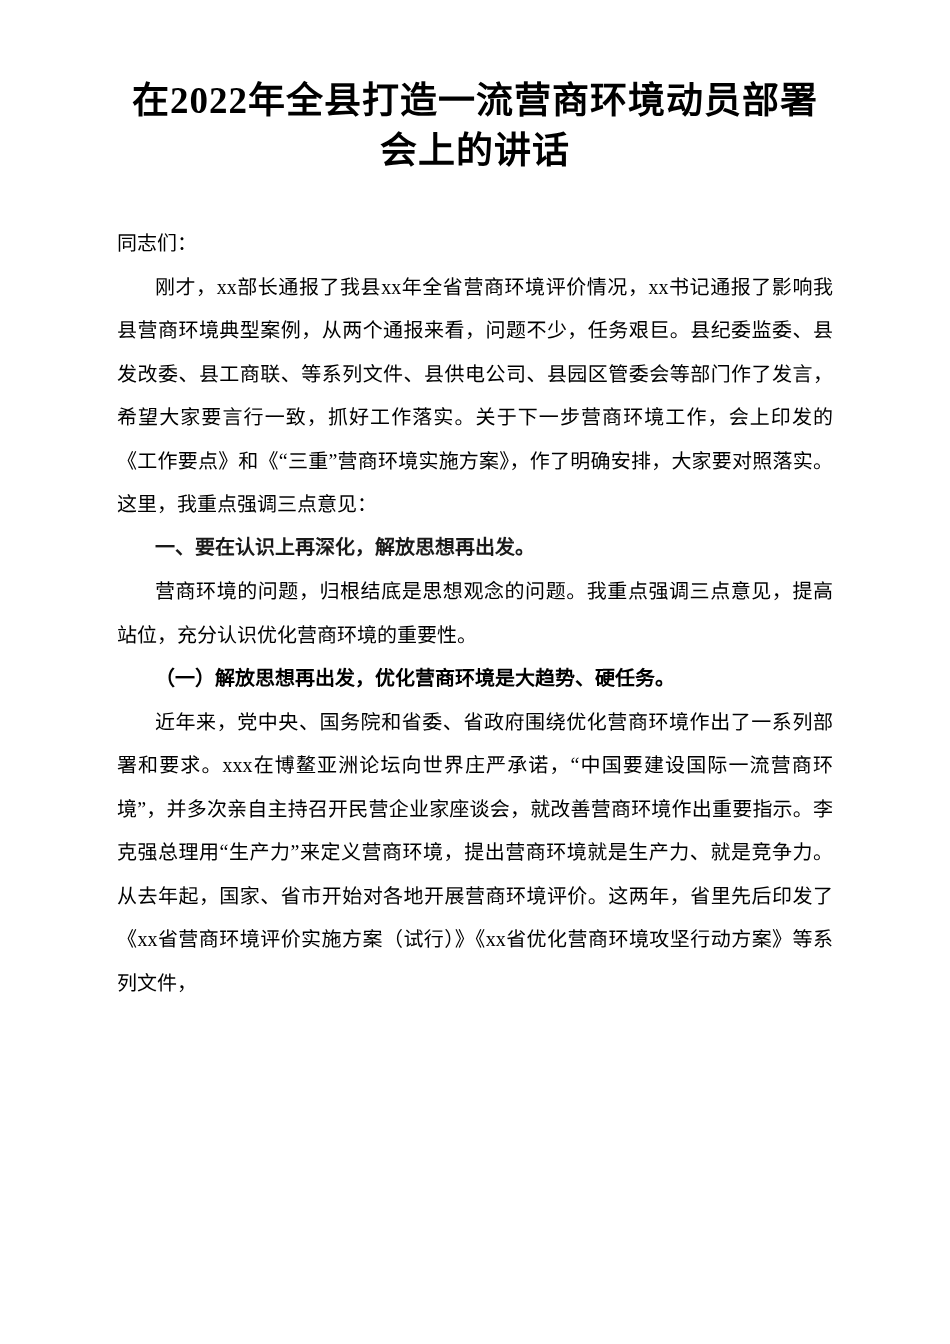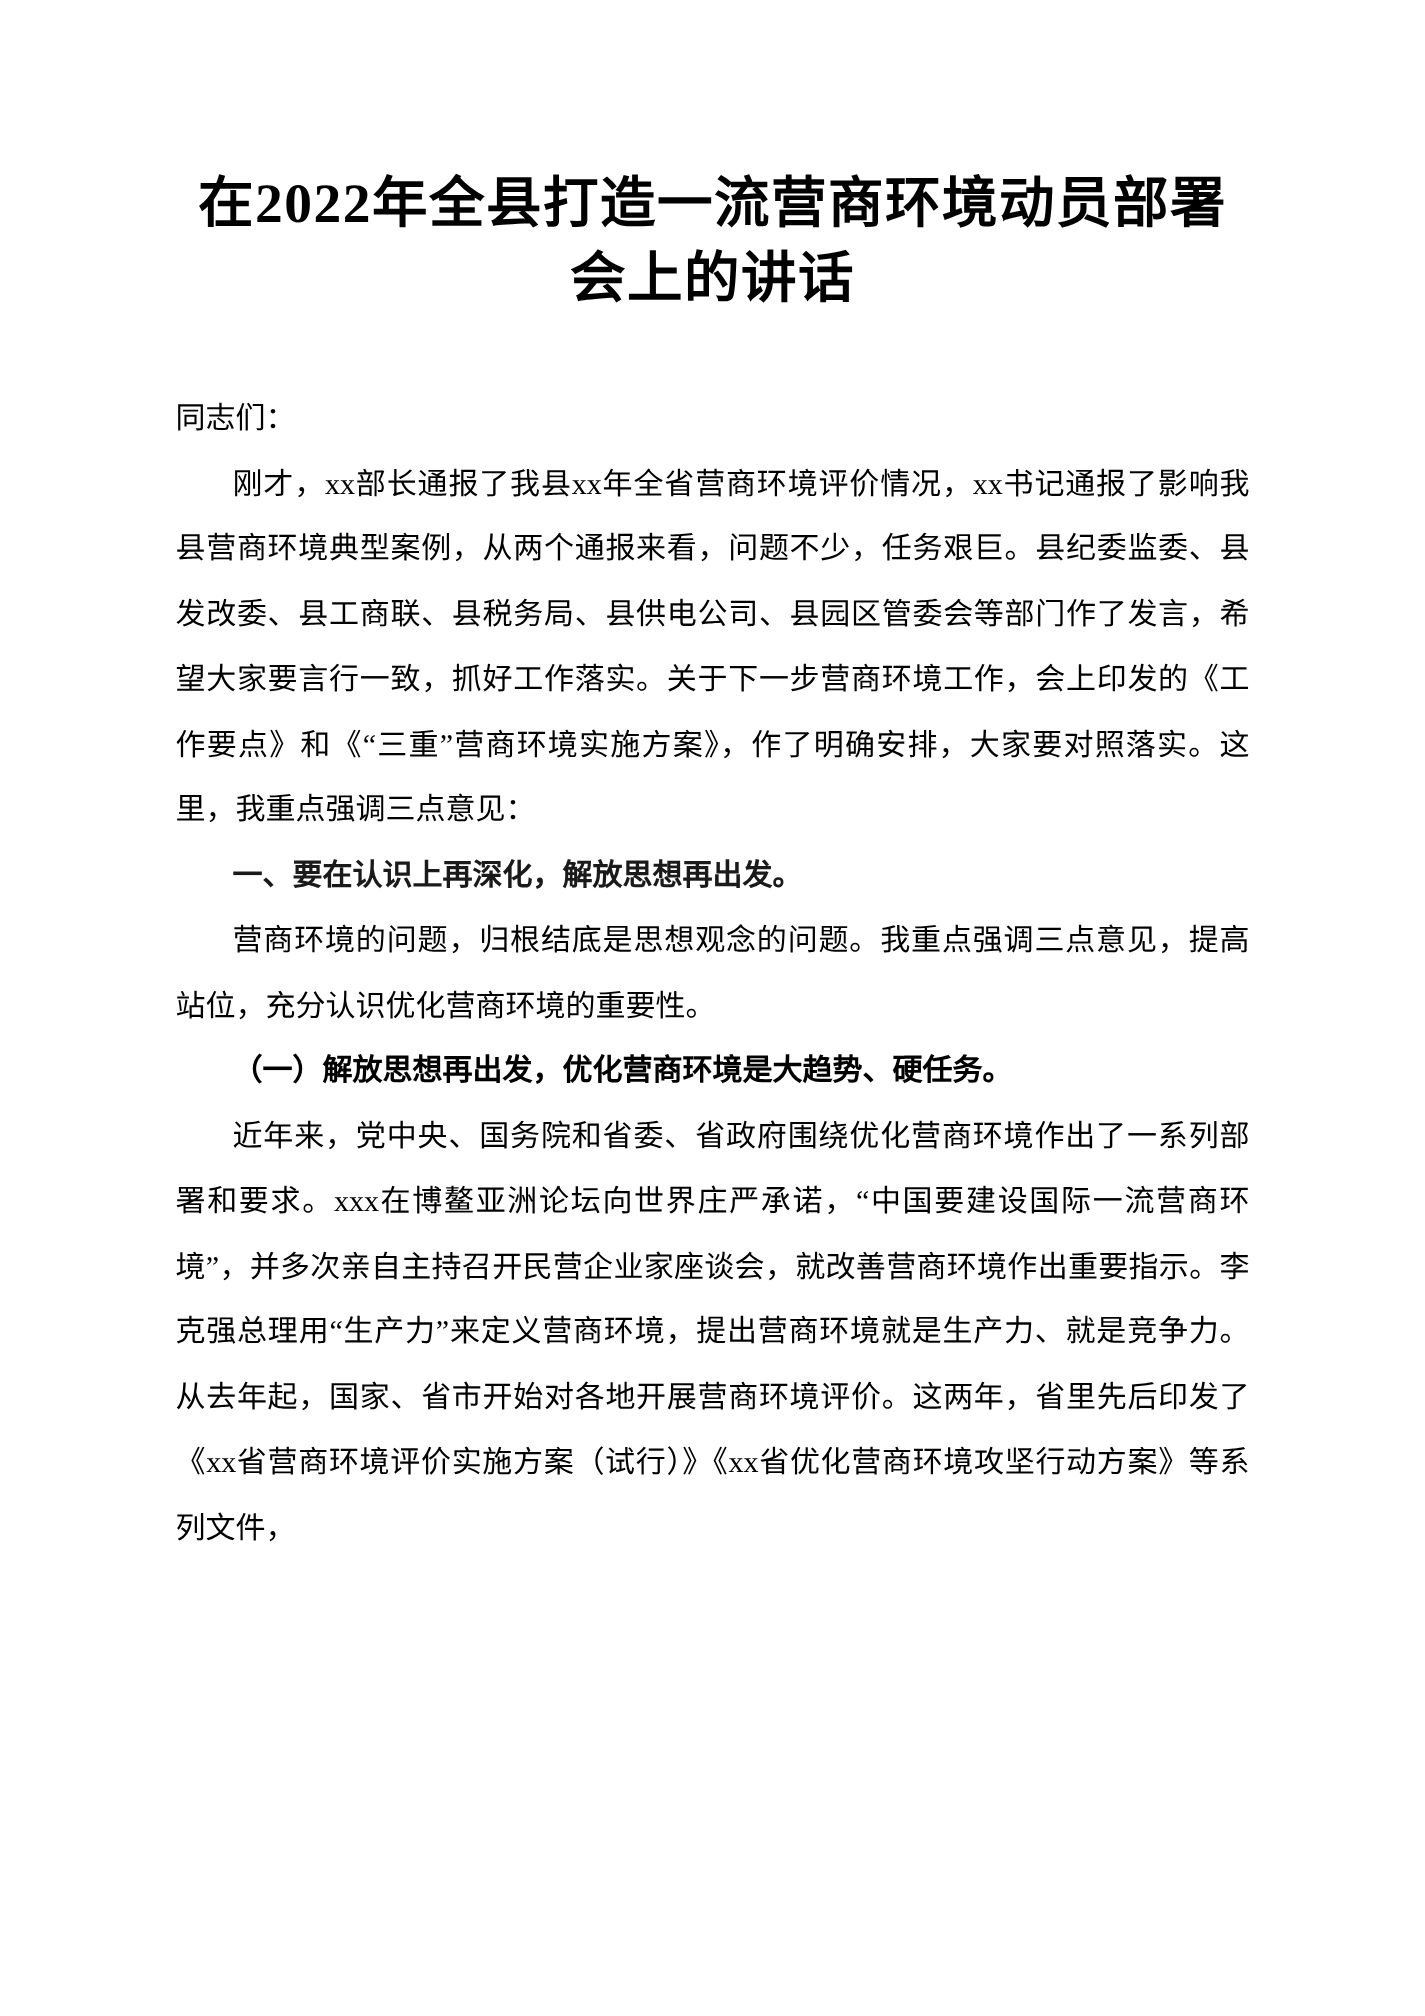--- a/index.html
+++ b/index.html
@@ -7,21 +7,21 @@
     padding: 0;
     background: #ffffff;
   }
   .page {
     position: relative;
     width: 950px;
     height: 1074px;
     margin: 0 auto;
     background: #ffffff;
     box-sizing: border-box;
-    padding: 112px 117px 0 117px;
+    padding: 76px 117px 0 117px;
     overflow: hidden;
   }
   .doc-title {
     font-family: "Liberation Serif", serif;
     font-weight: bold;
     font-size: 37px;
     line-height: 50px;
     letter-spacing: 1px;
     text-align: center;
     color: #000000;
@@ -36,40 +36,40 @@
   }
   .doc-body p {
     margin: 0;
     padding: 0;
     text-indent: 38px;
   }
   .doc-body p.salutation {
     text-indent: 0;
   }
   .doc-body p.heading-level-1 {
-    font-family: Liberation Serif, serif;
+    font-family: Liberation Mono, monospace;
     font-weight: bold;
     color: #1a1a1a;
   }
   .doc-body p.heading-level-2 {
     font-weight: bold;
   }
 </style>
 </head>
 <body>
 
 <div class="page">
 
   <h1 class="doc-title">在2022年全县打造一流营商环境动员部署会上的讲话</h1>
 
   <div class="doc-body">
 
     <p class="salutation">同志们：</p>
 
-    <p>刚才，xx部长通报了我县xx年全省营商环境评价情况，xx书记通报了影响我县营商环境典型案例，从两个通报来看，问题不少，任务艰巨。县纪委监委、县发改委、县工商联、县税务局、县供电公司、县园区管委会等部门作了发言，希望大家要言行一致，抓好工作落实。关于下一步营商环境工作，会上印发的《工作要点》和《“三重”营商环境实施方案》，作了明确安排，大家要对照落实。这里，我重点强调三点意见：</p>
+    <p>刚才，xx部长通报了我县xx年全省营商环境评价情况，xx书记通报了影响我县营商环境典型案例，从两个通报来看，问题不少，任务艰巨。县纪委监委、县发改委、县工商联、等系列文件、县供电公司、县园区管委会等部门作了发言，希望大家要言行一致，抓好工作落实。关于下一步营商环境工作，会上印发的《工作要点》和《“三重”营商环境实施方案》，作了明确安排，大家要对照落实。这里，我重点强调三点意见：</p>
 
     <p class="heading-level-1">一、要在认识上再深化，解放思想再出发。</p>
 
     <p>营商环境的问题，归根结底是思想观念的问题。我重点强调三点意见，提高站位，充分认识优化营商环境的重要性。</p>
 
     <p class="heading-level-2">（一）解放思想再出发，优化营商环境是大趋势、硬任务。</p>
 
     <p>近年来，党中央、国务院和省委、省政府围绕优化营商环境作出了一系列部署和要求。xxx在博鳌亚洲论坛向世界庄严承诺，“中国要建设国际一流营商环境”，并多次亲自主持召开民营企业家座谈会，就改善营商环境作出重要指示。李克强总理用“生产力”来定义营商环境，提出营商环境就是生产力、就是竞争力。从去年起，国家、省市开始对各地开展营商环境评价。这两年，省里先后印发了《xx省营商环境评价实施方案（试行）》《xx省优化营商环境攻坚行动方案》等系列文件，</p>
 
   </div>

